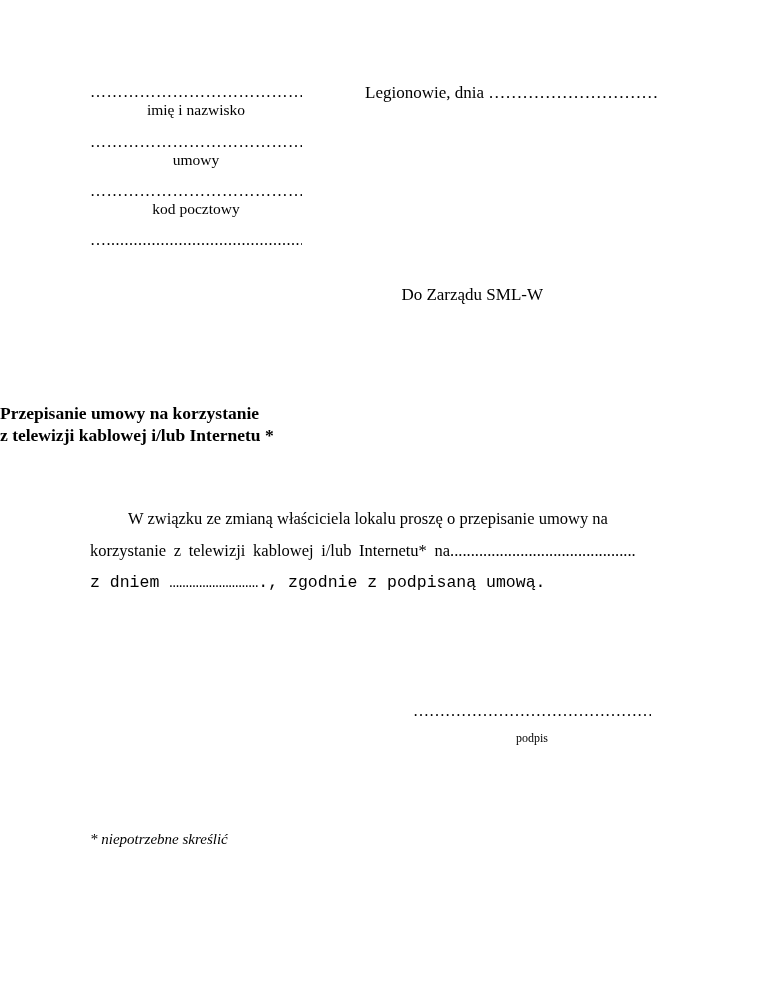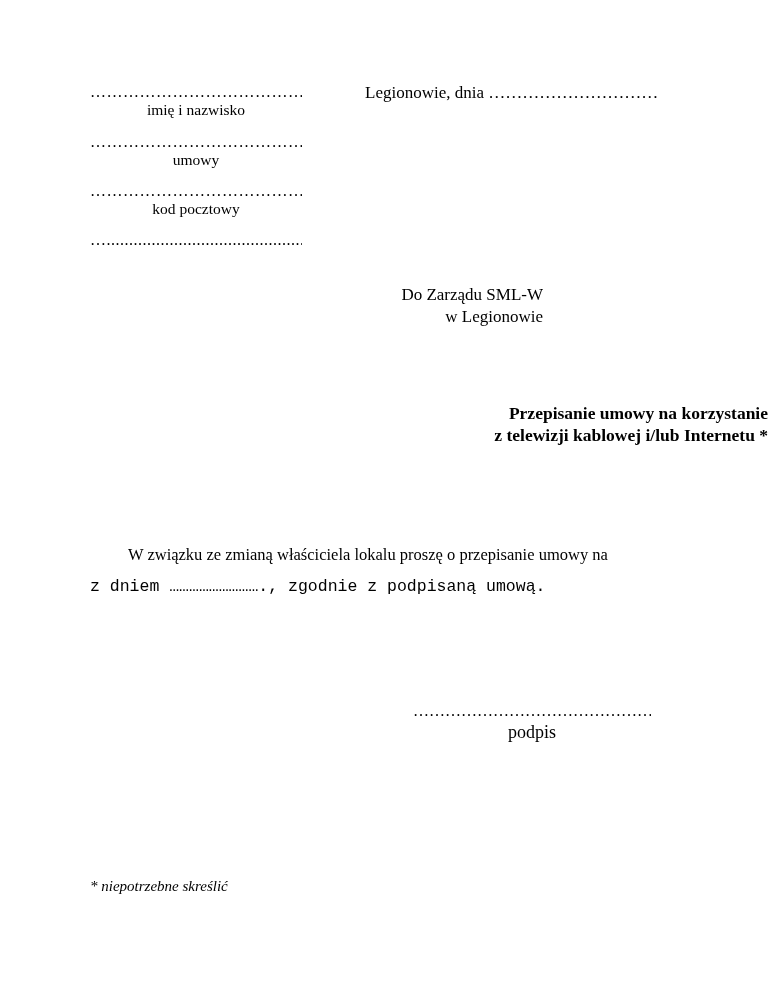--- a/index.html
+++ b/index.html
@@ -45,56 +45,55 @@
     width: 175px;
     text-align: right;
     font-size: 17px;
     line-height: 22px;
     margin-top: 20px;
   }
   .doc-title {
     left: 0;
     top: 402px;
     width: 768px;
-    text-align: right;
+    text-align: left;
     font-weight: bold;
     font-size: 17.5px;
     line-height: 22px;
   }
   .body-text {
     left: 90px;
     top: 503px;
     width: 592px;
     font-size: 16.5px;
     line-height: 32px;
-    margin-top: 36px;
   }
   .body-text .b1 { text-indent: 38px; white-space: nowrap; overflow: hidden; }
   .body-text .b2 { word-spacing: 3.5px; white-space: nowrap; overflow: hidden; }
   .body-text .b3 { white-space: nowrap; overflow: hidden; font-family: Liberation Mono, monospace; }
   .signature {
     left: 413px;
     top: 703px;
     width: 238px;
     text-align: center;
   }
   .signature .sig-dots {
     font-size: 16px;
     line-height: 16px;
     white-space: nowrap;
     overflow: hidden;
   }
   .signature .sig-label {
-    font-size: 18px;
+    font-size: 12px;
     line-height: 20px;
-    margin-top: 3px;
+    margin-top: 9px;
   }
   .footnote {
     left: 90px;
-    top: 877px;
+    top: 830px;
     font-style: italic;
     font-size: 15px;
     line-height: 18px;
   }
 </style>
 </head>
 <body>
 
 <div class="page">
 
@@ -114,30 +113,30 @@
   </div>
 
   <div class="abs field" style="top:232px">
     <div class="dots-line">…................................................</div>
   </div>
 
   <div class="abs date-line">Legionowie, dnia …………………………</div>
 
   <div class="abs recipient">
     <div>Do Zarządu SML-W</div>
-    <div>w Legionowie</div>
   </div>
 
   <div class="abs doc-title">
     <div>Przepisanie umowy na korzystanie</div>
     <div>z telewizji kablowej i/lub Internetu *</div>
   </div>
 
   <div class="abs body-text">
     <div class="b1">W związku ze zmianą właściciela lokalu proszę o przepisanie umowy na</div>
+    <div class="b2">korzystanie z telewizji kablowej i/lub Internetu* na.............................................</div>
     <div class="b3">z dniem ………………………., zgodnie z podpisaną umową.</div>
   </div>
 
   <div class="abs signature">
     <div class="sig-dots">……………………………………….</div>
     <div class="sig-label">podpis</div>
   </div>
 
   <div class="abs footnote">* niepotrzebne skreślić</div>
 

